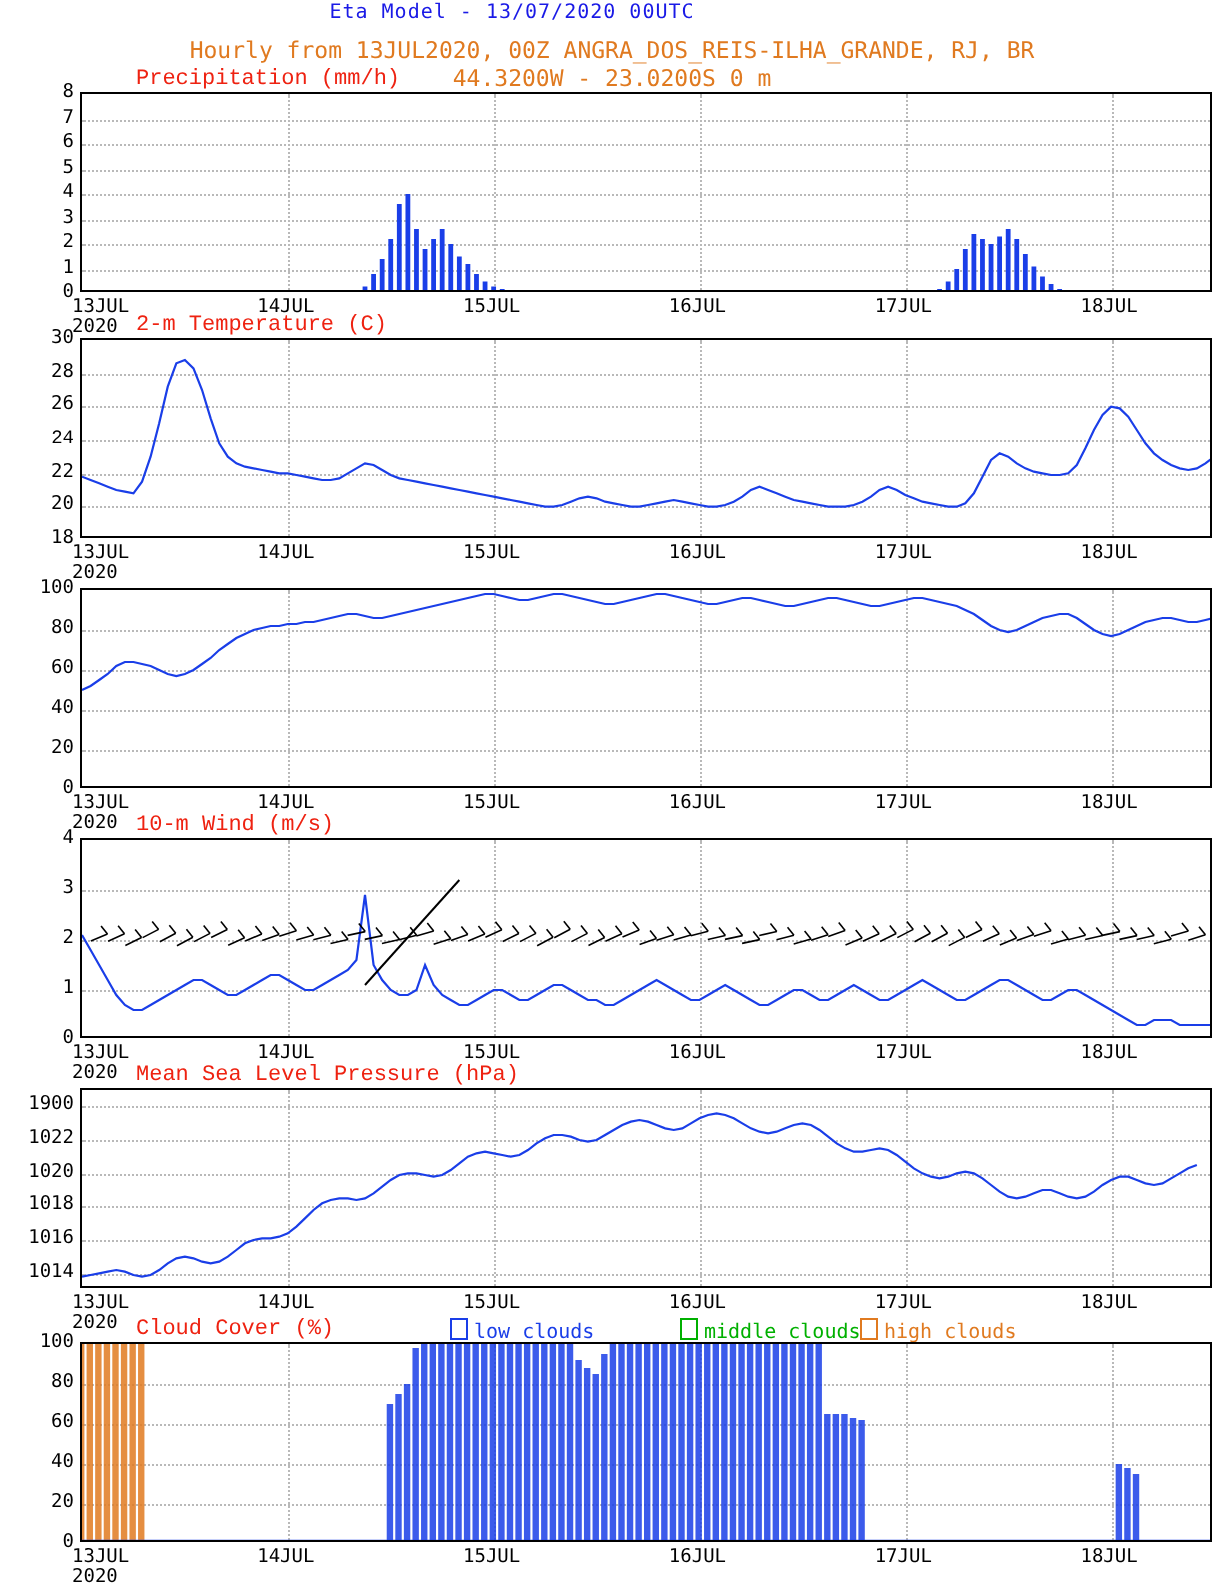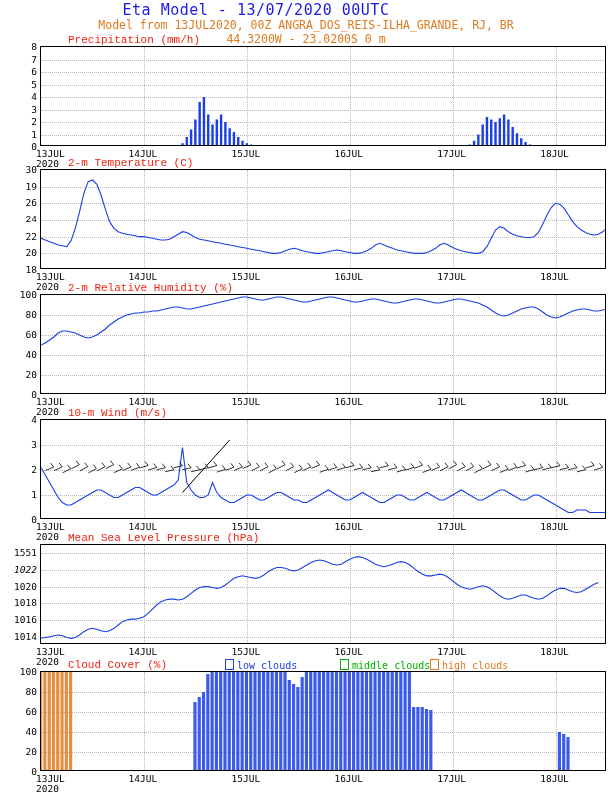--- a/index.html
+++ b/index.html
@@ -9,21 +9,21 @@
     font-family:"DejaVu Sans Mono", monospace;
     color:#000;
     position:relative;
     overflow:hidden;
   }
   .page{position:absolute;left:0;top:0;width:612px;height:792px;}
 
   
   .hdr{position:absolute;left:0;top:0;width:612px;text-align:center;}
   .hdr-title{
-    color:#1a1ae6;font-size:15px;letter-spacing:0.5px;
+    color:#1a1ae6;font-size:10px;letter-spacing:0.5px;
     position:absolute;left:0;top:1px;width:512px;text-align:center;
     font-family:"DejaVu Sans Mono", monospace;
   }
   .hdr-line2{
     color:#e07a20;font-size:11.5px;
     position:absolute;left:0;top:18px;width:612px;text-align:center;
     white-space:nowrap;
   }
   .hdr-line3{
     color:#e07a20;font-size:11.5px;
@@ -68,21 +68,21 @@
   .legend-item{position:absolute;font-size:10px;white-space:nowrap;}
   .legend-box{display:inline-block;width:7px;height:9px;border:1px solid;vertical-align:-1px;margin-right:3px;}
 </style>
 </head>
 <body>
 
 <div class="page">
 
   <div class="hdr">
     <div class="hdr-title">Eta Model - 13/07/2020 00UTC</div>
-    <div class="hdr-line2">Model from 13JUL2020, 00Z   ANGRA_DOS_REIS-ILHA_GRANDE, RJ, BR</div>
+    <div class="hdr-line2">Hourly from 13JUL2020, 00Z   ANGRA_DOS_REIS-ILHA_GRANDE, RJ, BR</div>
     <div class="hdr-line3">44.3200W - 23.0200S        0   m</div>
   </div>
 
   <div id="panels">
       <div class="panel" style="left: 0px; top: 46px; width: 612px; height: 126px;">
         <div class="panel-title" style="left: 68px; top: -12px;">Precipitation (mm/h)</div>
         <div class="plot" style="left: 40px; top: 0px; width: 566px; height: 100px;">
           <div class="gridline-v" style="left: 102.909px;"></div>
           <div class="gridline-v" style="left: 205.818px;"></div>
           <div class="gridline-v" style="left: 308.727px;"></div>
@@ -163,32 +163,31 @@
           <div class="gridline-h" style="top: 16.6667px;"></div>
           <svg width="566" height="100" style="position: absolute; left: 0px; top: 0px;">
             <path d="M0.00,68.33 L4.29,70.00 L8.58,71.67 L12.86,73.33 L17.15,75.00 L21.44,75.83 L25.73,76.67 L30.02,70.83 L34.30,58.33 L38.59,41.67 L42.88,23.33 L47.17,11.67 L51.45,10.00 L55.74,14.17 L60.03,25.00 L64.32,39.17 L68.61,51.67 L72.89,58.33 L77.18,61.67 L81.47,63.33 L85.76,64.17 L90.05,65.00 L94.33,65.83 L98.62,66.67 L102.91,66.67 L107.20,67.50 L111.48,68.33 L115.77,69.17 L120.06,70.00 L124.35,70.00 L128.64,69.17 L132.92,66.67 L137.21,64.17 L141.50,61.67 L145.79,62.50 L150.08,65.00 L154.36,67.50 L158.65,69.17 L162.94,70.00 L167.23,70.83 L171.52,71.67 L175.80,72.50 L180.09,73.33 L184.38,74.17 L188.67,75.00 L192.95,75.83 L197.24,76.67 L201.53,77.50 L205.82,78.33 L210.11,79.17 L214.39,80.00 L218.68,80.83 L222.97,81.67 L227.26,82.50 L231.55,83.33 L235.83,83.33 L240.12,82.50 L244.41,80.83 L248.70,79.17 L252.98,78.33 L257.27,79.17 L261.56,80.83 L265.85,81.67 L270.14,82.50 L274.42,83.33 L278.71,83.33 L283.00,82.50 L287.29,81.67 L291.58,80.83 L295.86,80.00 L300.15,80.83 L304.44,81.67 L308.73,82.50 L313.02,83.33 L317.30,83.33 L321.59,82.50 L325.88,80.83 L330.17,78.33 L334.45,75.00 L338.74,73.33 L343.03,75.00 L347.32,76.67 L351.61,78.33 L355.89,80.00 L360.18,80.83 L364.47,81.67 L368.76,82.50 L373.05,83.33 L377.33,83.33 L381.62,83.33 L385.91,82.50 L390.20,80.83 L394.48,78.33 L398.77,75.00 L403.06,73.33 L407.35,75.00 L411.64,77.50 L415.92,79.17 L420.21,80.83 L424.50,81.67 L428.79,82.50 L433.08,83.33 L437.36,83.33 L441.65,81.67 L445.94,76.67 L450.23,68.33 L454.52,60.00 L458.80,56.67 L463.09,58.33 L467.38,61.67 L471.67,64.17 L475.95,65.83 L480.24,66.67 L484.53,67.50 L488.82,67.50 L493.11,66.67 L497.39,62.50 L501.68,54.17 L505.97,45.00 L510.26,37.50 L514.55,33.33 L518.83,34.17 L523.12,38.33 L527.41,45.00 L531.70,51.67 L535.98,56.67 L540.27,60.00 L544.56,62.50 L548.85,64.17 L553.14,65.00 L557.42,64.17 L561.71,61.67 L566.00,58.33 L570.29,55.83 " fill="none" stroke="#1a3ee8" stroke-width="1.1"></path>
           </svg>
         </div>
         <div class="ytick" style="top: 100px; right: 575px;">18</div>
         <div class="ytick" style="top: 83.3333px; right: 575px;">20</div>
         <div class="ytick" style="top: 66.6667px; right: 575px;">22</div>
         <div class="ytick" style="top: 50px; right: 575px; font-family: Liberation Mono, monospace;">24</div>
         <div class="ytick" style="top: 33.3333px; right: 575px;">26</div>
-        <div class="ytick" style="top: 16.6667px; right: 575px;">19</div>
+        <div class="ytick" style="top: 16.6667px; right: 575px;">28</div>
         <div class="ytick" style="top: 0px; right: 575px;">30</div>
         <div class="xtick" style="left: 36px; top: 102px; transform: translateX(0px);">13JUL</div>
         <div class="xtick" style="left: 142.909px; top: 102px;">14JUL</div>
         <div class="xtick" style="left: 245.818px; top: 102px;">15JUL</div>
         <div class="xtick" style="left: 348.727px; top: 102px;">16JUL</div>
         <div class="xtick" style="left: 451.636px; top: 102px;">17JUL</div>
         <div class="xtick" style="left: 554.545px; top: 102px;">18JUL</div>
         <div class="xtick2" style="left: 36px; top: 112px;">2020</div>
       </div>
       <div class="panel" style="left: 0px; top: 294px; width: 612px; height: 126px;">
-        <div class="panel-title" style="left: 68px; top: -12px;">2-m Relative Humidity (%)</div>
         <div class="plot" style="left: 40px; top: 0px; width: 566px; height: 100px;">
           <div class="gridline-v" style="left: 102.909px;"></div>
           <div class="gridline-v" style="left: 205.818px;"></div>
           <div class="gridline-v" style="left: 308.727px;"></div>
           <div class="gridline-v" style="left: 411.636px;"></div>
           <div class="gridline-v" style="left: 514.545px;"></div>
           <div class="gridline-h" style="top: 80px;"></div>
           <div class="gridline-h" style="top: 60px;"></div>
           <div class="gridline-h" style="top: 40px;"></div>
           <div class="gridline-h" style="top: 20px;"></div>
@@ -514,22 +513,22 @@
           <div class="gridline-h" style="top: 25px;"></div>
           <div class="gridline-h" style="top: 8.33333px;"></div>
           <svg width="566" height="100" style="position: absolute; left: 0px; top: 0px;">
             <path d="M0.00,93.33 L4.29,92.50 L8.58,91.67 L12.86,90.83 L17.15,90.00 L21.44,90.83 L25.73,92.50 L30.02,93.33 L34.30,92.50 L38.59,90.00 L42.88,86.67 L47.17,84.17 L51.45,83.33 L55.74,84.17 L60.03,85.83 L64.32,86.67 L68.61,85.83 L72.89,83.33 L77.18,80.00 L81.47,76.67 L85.76,75.00 L90.05,74.17 L94.33,74.17 L98.62,73.33 L102.91,71.67 L107.20,68.33 L111.48,64.17 L115.77,60.00 L120.06,56.67 L124.35,55.00 L128.64,54.17 L132.92,54.17 L137.21,55.00 L141.50,54.17 L145.79,51.67 L150.08,48.33 L154.36,45.00 L158.65,42.50 L162.94,41.67 L167.23,41.67 L171.52,42.50 L175.80,43.33 L180.09,42.50 L184.38,40.00 L188.67,36.67 L192.95,33.33 L197.24,31.67 L201.53,30.83 L205.82,31.67 L210.11,32.50 L214.39,33.33 L218.68,32.50 L222.97,30.00 L227.26,26.67 L231.55,24.17 L235.83,22.50 L240.12,22.50 L244.41,23.33 L248.70,25.00 L252.98,25.83 L257.27,25.00 L261.56,22.50 L265.85,20.00 L270.14,17.50 L274.42,15.83 L278.71,15.00 L283.00,15.83 L287.29,17.50 L291.58,19.17 L295.86,20.00 L300.15,19.17 L304.44,16.67 L308.73,14.17 L313.02,12.50 L317.30,11.67 L321.59,12.50 L325.88,14.17 L330.17,16.67 L334.45,19.17 L338.74,20.83 L343.03,21.67 L347.32,20.83 L351.61,19.17 L355.89,17.50 L360.18,16.67 L364.47,17.50 L368.76,20.00 L373.05,23.33 L377.33,26.67 L381.62,29.17 L385.91,30.83 L390.20,30.83 L394.48,30.00 L398.77,29.17 L403.06,30.00 L407.35,32.50 L411.64,35.83 L415.92,39.17 L420.21,41.67 L424.50,43.33 L428.79,44.17 L433.08,43.33 L437.36,41.67 L441.65,40.83 L445.94,41.67 L450.23,44.17 L454.52,47.50 L458.80,50.83 L463.09,53.33 L467.38,54.17 L471.67,53.33 L475.95,51.67 L480.24,50.00 L484.53,50.00 L488.82,51.67 L493.11,53.33 L497.39,54.17 L501.68,53.33 L505.97,50.83 L510.26,47.50 L514.55,45.00 L518.83,43.33 L523.12,43.33 L527.41,45.00 L531.70,46.67 L535.98,47.50 L540.27,46.67 L544.56,44.17 L548.85,41.67 L553.14,39.17 L557.42,37.50 " fill="none" stroke="#1a3ee8" stroke-width="1.1"></path>
           </svg>
         </div>
         <div class="ytick" style="top: 91.6667px; right: 575px;">1014</div>
         <div class="ytick" style="top: 75px; right: 575px;">1016</div>
         <div class="ytick" style="top: 58.3333px; right: 575px;">1018</div>
         <div class="ytick" style="top: 41.6667px; right: 575px;">1020</div>
-        <div class="ytick" style="top: 25px; right: 575px; font-style: italic;">1022</div>
-        <div class="ytick" style="top: 8.33333px; right: 575px;">1551</div>
+        <div class="ytick" style="top: 25px; right: 575px;">1022</div>
+        <div class="ytick" style="top: 8.33333px; right: 575px;">1900</div>
         <div class="xtick" style="left: 36px; top: 102px; transform: translateX(0px);">13JUL</div>
         <div class="xtick" style="left: 142.909px; top: 102px;">14JUL</div>
         <div class="xtick" style="left: 245.818px; top: 102px;">15JUL</div>
         <div class="xtick" style="left: 348.727px; top: 102px;">16JUL</div>
         <div class="xtick" style="left: 451.636px; top: 102px;">17JUL</div>
         <div class="xtick" style="left: 554.545px; top: 102px;">18JUL</div>
         <div class="xtick2" style="left: 36px; top: 112px;">2020</div>
       </div>
       <div class="panel" style="left: 0px; top: 671px; width: 612px; height: 126px;">
         <div class="panel-title" style="left: 68px; top: -12px;">Cloud Cover (%)</div>

